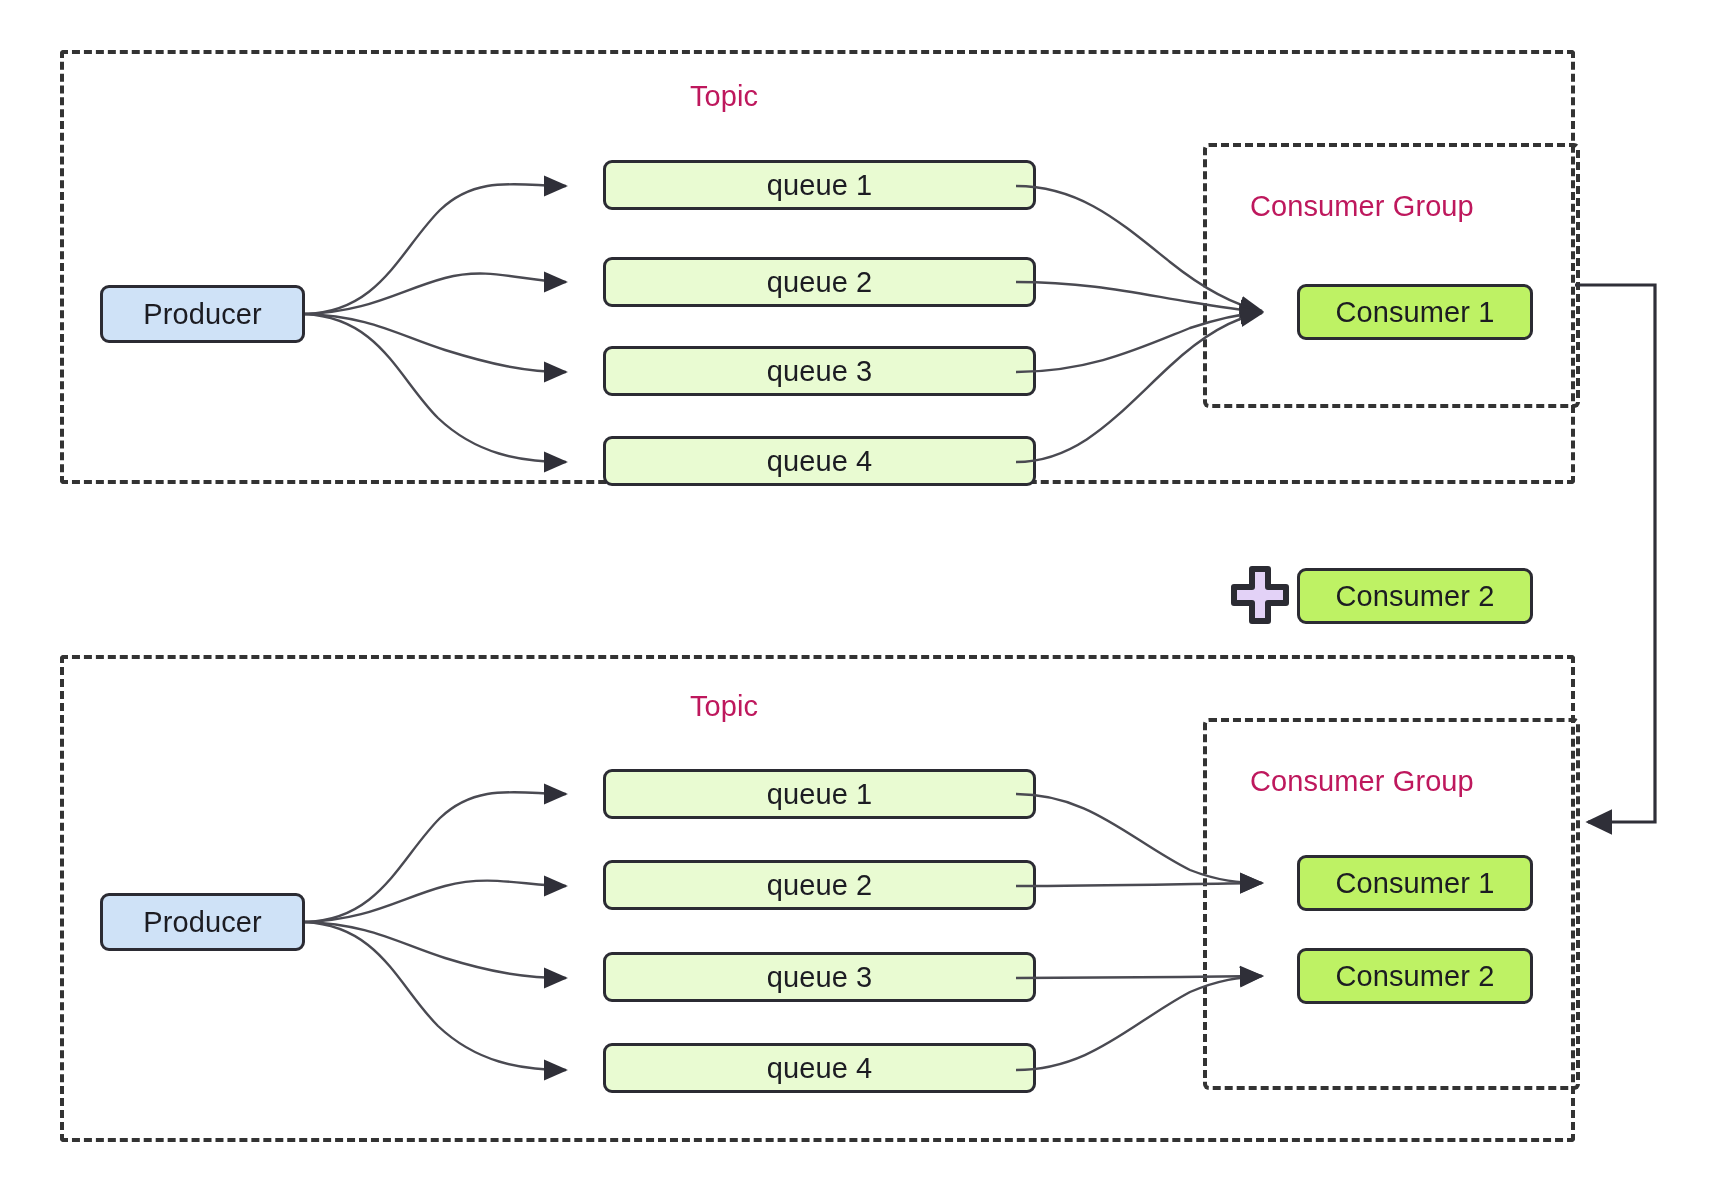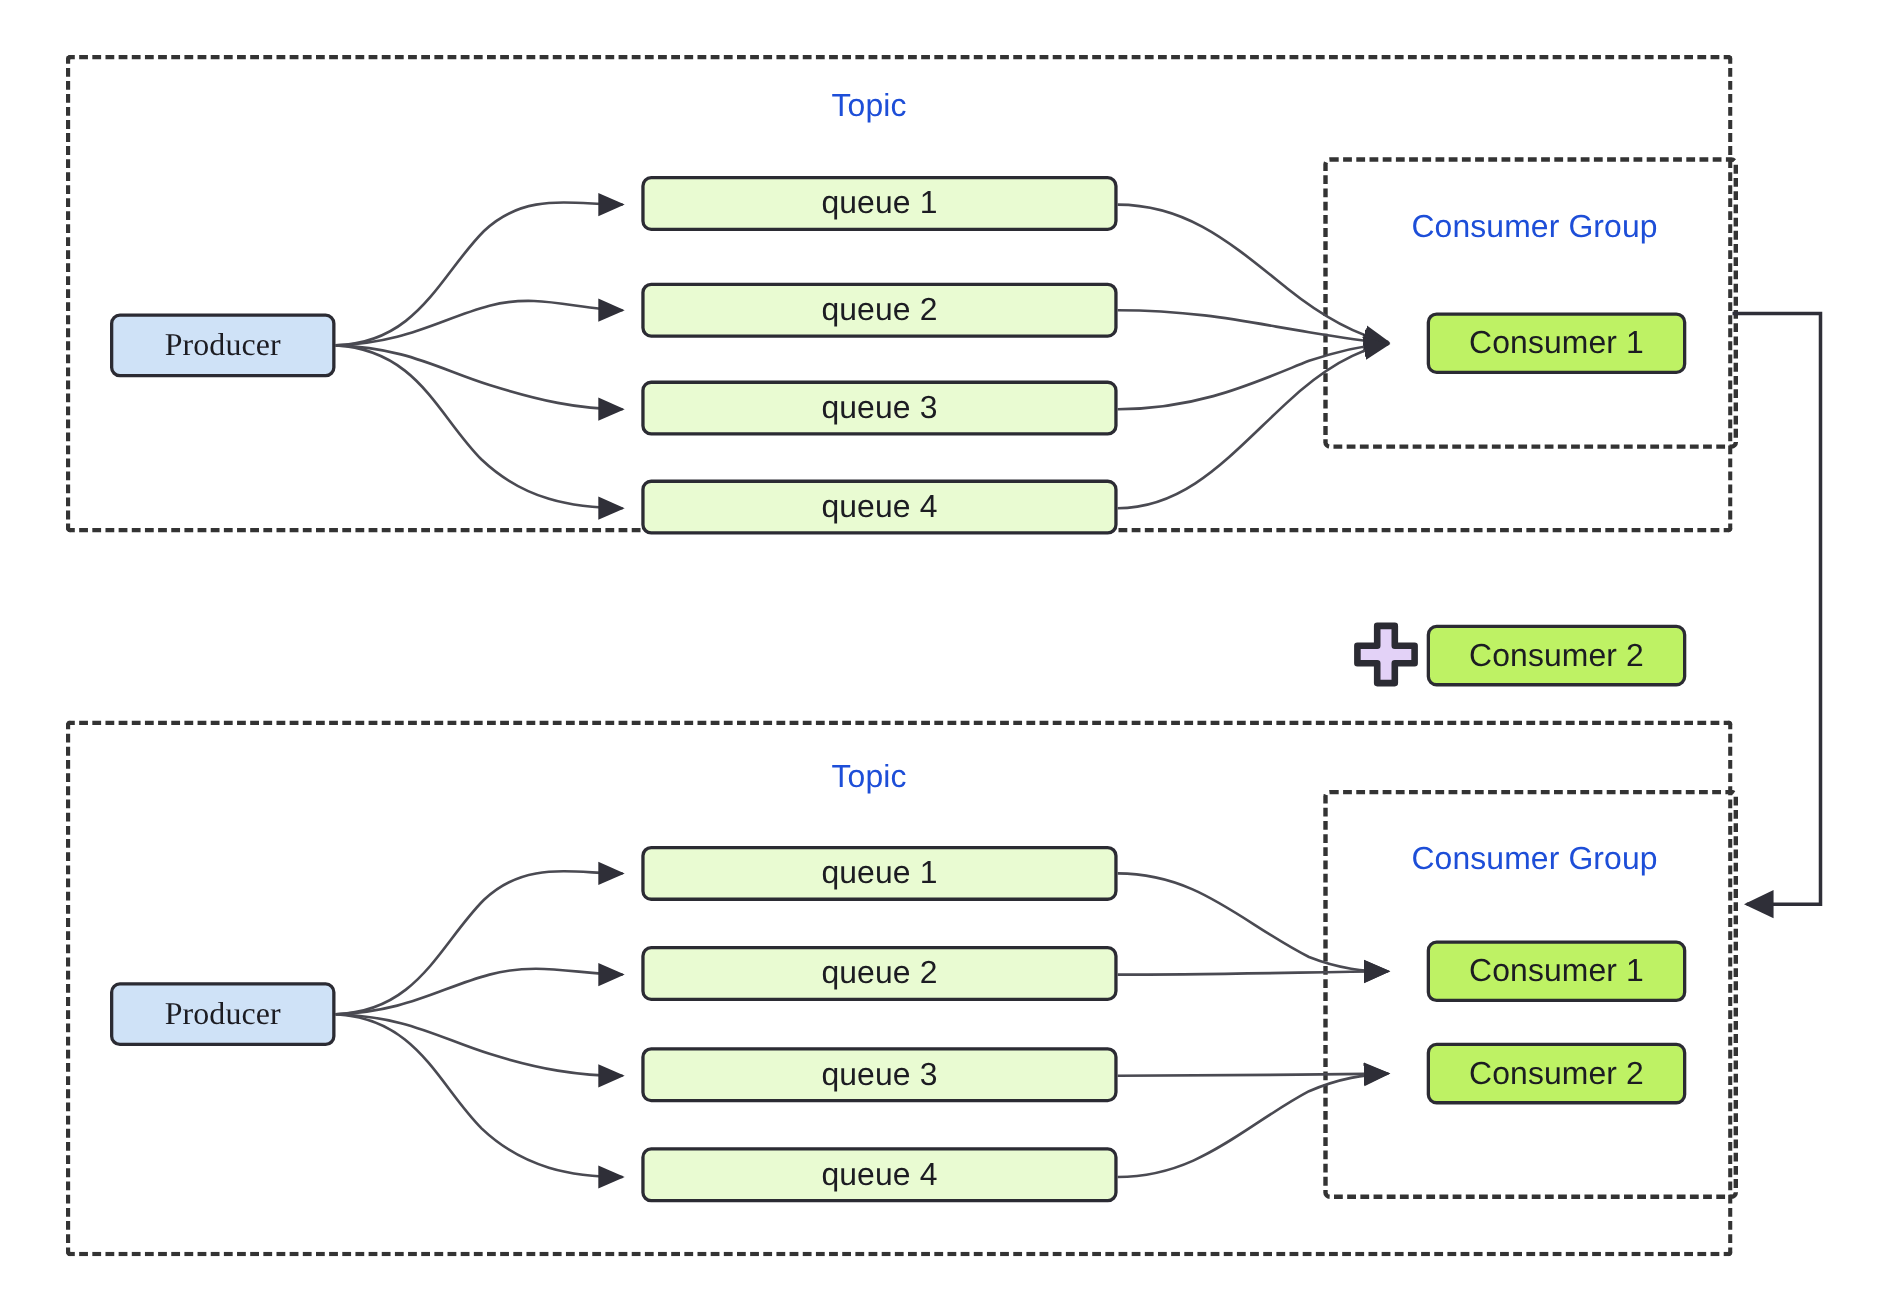--- a/index.html
+++ b/index.html
@@ -38,45 +38,45 @@
     position: absolute;
     border: 4px dashed #333333;
     border-radius: 6px;
     box-sizing: border-box;
     background: transparent;
   }
   
   .panel-label {
     position: absolute;
     font-size: 29px;
-    color: #1d4ed8;
-    text-align: center;
+    color: #be185d;
+    text-align: left;
     white-space: nowrap;
     letter-spacing: 0.1px;
   }
   
   .node {
     position: absolute;
     box-sizing: border-box;
     border: 3px solid #2b2b33;
     border-radius: 9px;
     display: flex;
     align-items: center;
     justify-content: center;
     font-size: 29px;
     color: #1c1c22;
     white-space: nowrap;
     letter-spacing: 0.1px;
   }
   .node.producer {
     background: #cfe2f7;
-    font-family: Liberation Serif, serif;
   }
   .node.queue {
     background: #e9fbd2;
+    margin-left: 20px;
   }
   .node.consumer {
     background: #bef264;
   }
   
   .plus-icon {
     position: absolute;
   }
 </style>
 </head>

